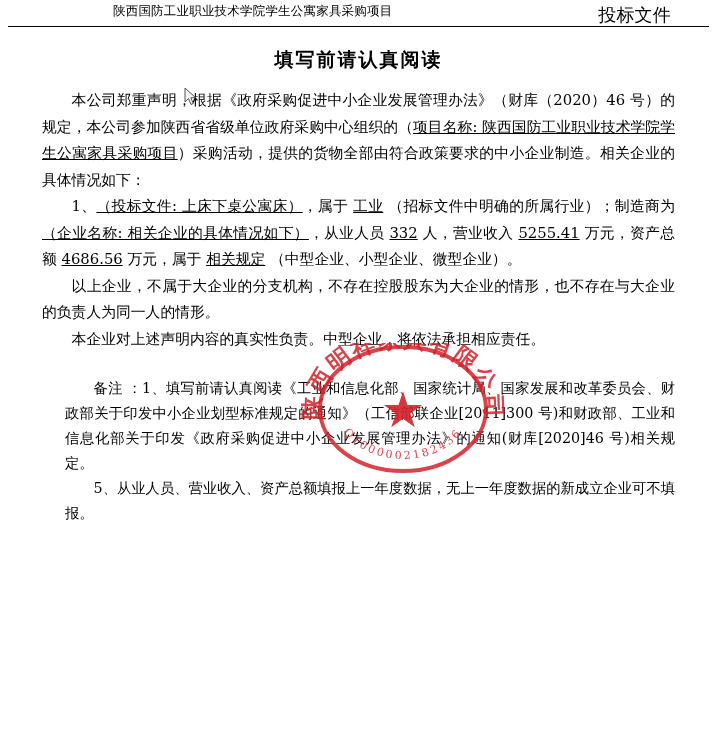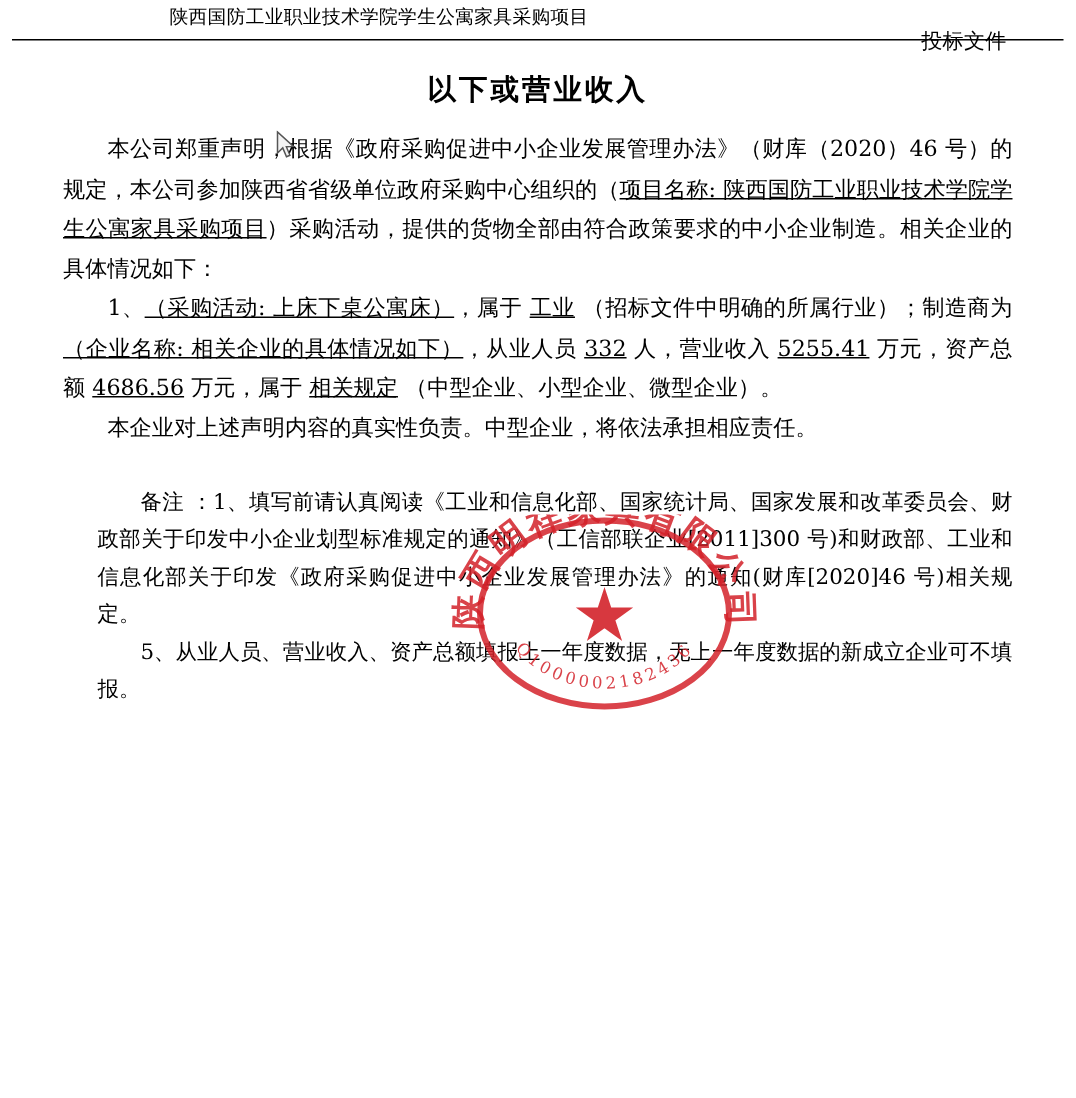--- a/index.html
+++ b/index.html
@@ -31,23 +31,22 @@
     position: absolute;
     left: 105px;
     top: 3px;
     font-size: 12.5px;
     letter-spacing: 0.2px;
   }
   .doc-header .hdr-right {
     position: absolute;
     right: 38px;
     top: 3px;
-    font-size: 14px;
+    font-size: 18px;
     letter-spacing: 0.2px;
-    margin-top: 16px;
   }
   .content {
     padding: 0 42px 0 42px;
     position: relative;
   }
   .cursor-icon {
     position: absolute;
     left: 183px;
     top: 40px;
     width: 16px;
@@ -124,30 +123,31 @@
   </div>
 
   <div class="content">
 
     <span class="cursor-icon">
       <svg width="16" height="20" viewBox="0 0 16 20">
         <path d="M2 1 L2 15 L5.5 11.6 L8 17.5 L10.3 16.5 L7.9 10.8 L12.6 10.6 Z" fill="#f2f2f2" stroke="#555" stroke-width="1"></path>
       </svg>
     </span>
 
-    <h1 class="title">以下或营业收入</h1>
+    <h1 class="title">填写前请认真阅读</h1>
 
     <p class="para">
       本公司郑重声明，根据《政府采购促进中小企业发展管理办法》（财库（2020）46 号）的规定，本公司参加陕西省省级单位政府采购中心组织的（<span class="u">项目名称: 陕西国防工业职业技术学院学生公寓家具采购项目</span>）采购活动，提供的货物全部由符合政策要求的中小企业制造。相关企业的具体情况如下：
     </p>
 
     <p class="para">
-      1、<span class="u">（采购活动: 上床下桌公寓床）</span>，属于 <span class="u">工业</span> （招标文件中明确的所属行业）；制造商为<span class="u">（企业名称: 相关企业的具体情况如下）</span>，从业人员 <span class="u">332</span> 人，营业收入 <span class="u">5255.41</span> 万元，资产总额 <span class="u">4686.56</span> 万元，属于 <span class="u">相关规定</span> （中型企业、小型企业、微型企业）。
+      1、<span class="u">（投标文件: 上床下桌公寓床）</span>，属于 <span class="u">工业</span> （招标文件中明确的所属行业）；制造商为<span class="u">（企业名称: 相关企业的具体情况如下）</span>，从业人员 <span class="u">332</span> 人，营业收入 <span class="u">5255.41</span> 万元，资产总额 <span class="u">4686.56</span> 万元，属于 <span class="u">相关规定</span> （中型企业、小型企业、微型企业）。
     </p>
 
+    <p class="para">以上企业，不属于大企业的分支机构，不存在控股股东为大企业的情形，也不存在与大企业的负责人为同一人的情形。</p>
 
     <p class="para">本企业对上述声明内容的真实性负责。中型企业，将依法承担相应责任。</p>
 
 
     <div class="notes">
       <p>备注 ：1、填写前请认真阅读《工业和信息化部、国家统计局、国家发展和改革委员会、财政部关于印发中小企业划型标准规定的通知》（工信部联企业[2011]300 号)和财政部、工业和信息化部关于印发《政府采购促进中小企业发展管理办法》的通知(财库[2020]46 号)相关规定。</p>
       <p>5、从业人员、营业收入、资产总额填报上一年度数据，无上一年度数据的新成立企业可不填报。</p>
     </div>
 
   </div>

